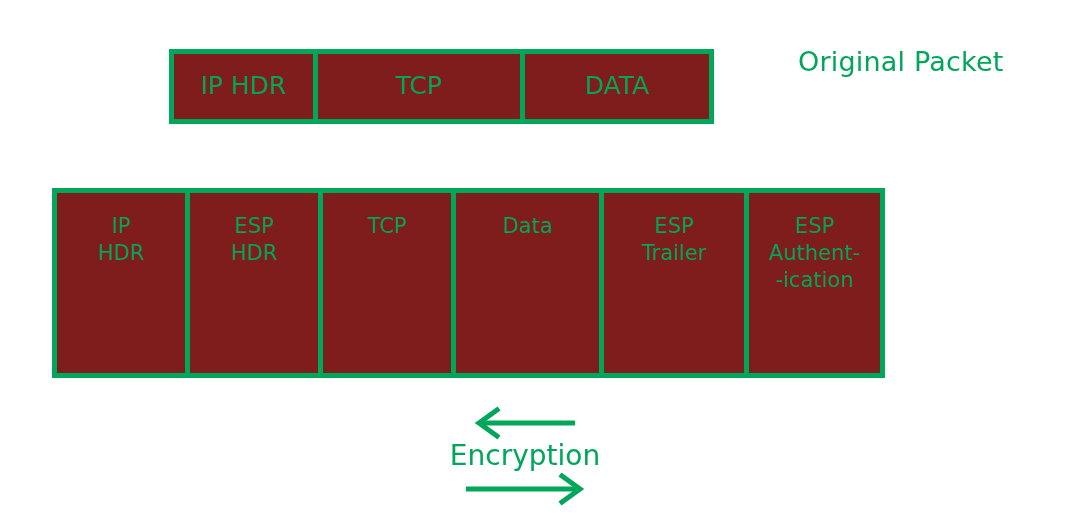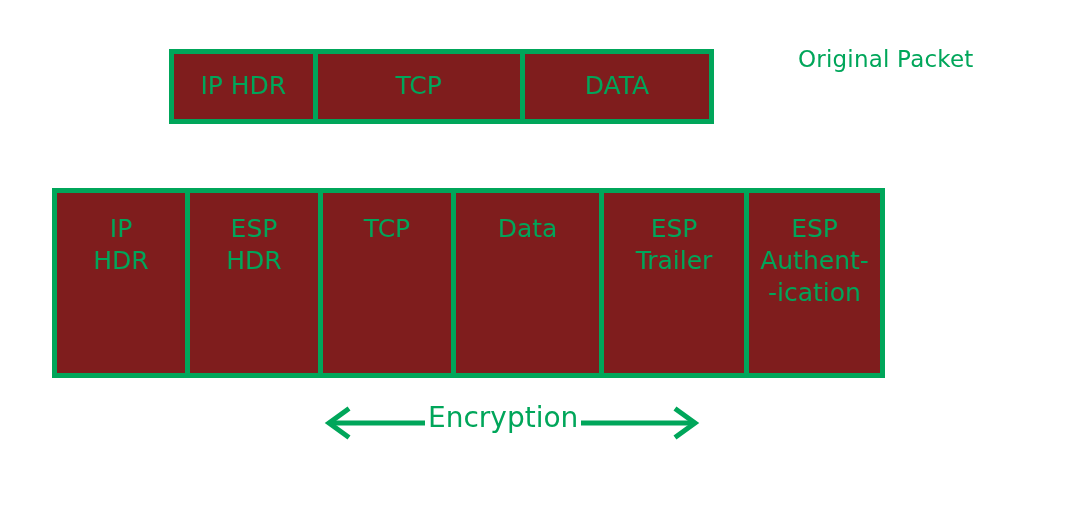--- a/index.html
+++ b/index.html
@@ -49,60 +49,62 @@
   #cell-o-0 { width: 140px; }
   #cell-o-1 { width: 209px; }
   #cell-o-2 { width: 191px; }
 
   
   #original-label {
     position: absolute;
     left: 798px;
     top: 46px;
     color: #00a65a;
-    font-size: 23px;
+    font-size: 27px;
     letter-spacing: 0.2px;
     white-space: nowrap;
   }
 
   
   #row-esp {
     left: 52px;
     top: 188px;
     width: 833px;
     height: 190px;
   }
   #row-esp .cell {
     box-sizing: border-box;
     display: flex;
     align-items: flex-start;
     justify-content: center;
     padding-top: 20px;
     height: 100%;
     color: #00a65a;
-    font-size: 25px;
+    font-size: 21px;
     line-height: 1.28;
     white-space: pre-line;
     text-align: center;
   }
   #row-esp .cell + .cell {
     border-left: 5px solid #00a65a;
   }
   #cell-e-0 { width: 128px; }
   #cell-e-1 { width: 133px; }
   #cell-e-2 { width: 133px; }
   #cell-e-3 { width: 148px; }
   #cell-e-4 { width: 145px; }
   #cell-e-5 { width: 136px; }
 
   
   .span-arrow {
     position: absolute;
     height: 46px;
     display: flex;
+    align-items: center;
+    flex-direction: column;
   }
   .span-arrow .arrow-svg {
     display: block;
     overflow: visible;
   }
   .span-arrow .arrow-label {
     color: #00a65a;
     font-size: 28px;
     line-height: 1;
     white-space: nowrap;

